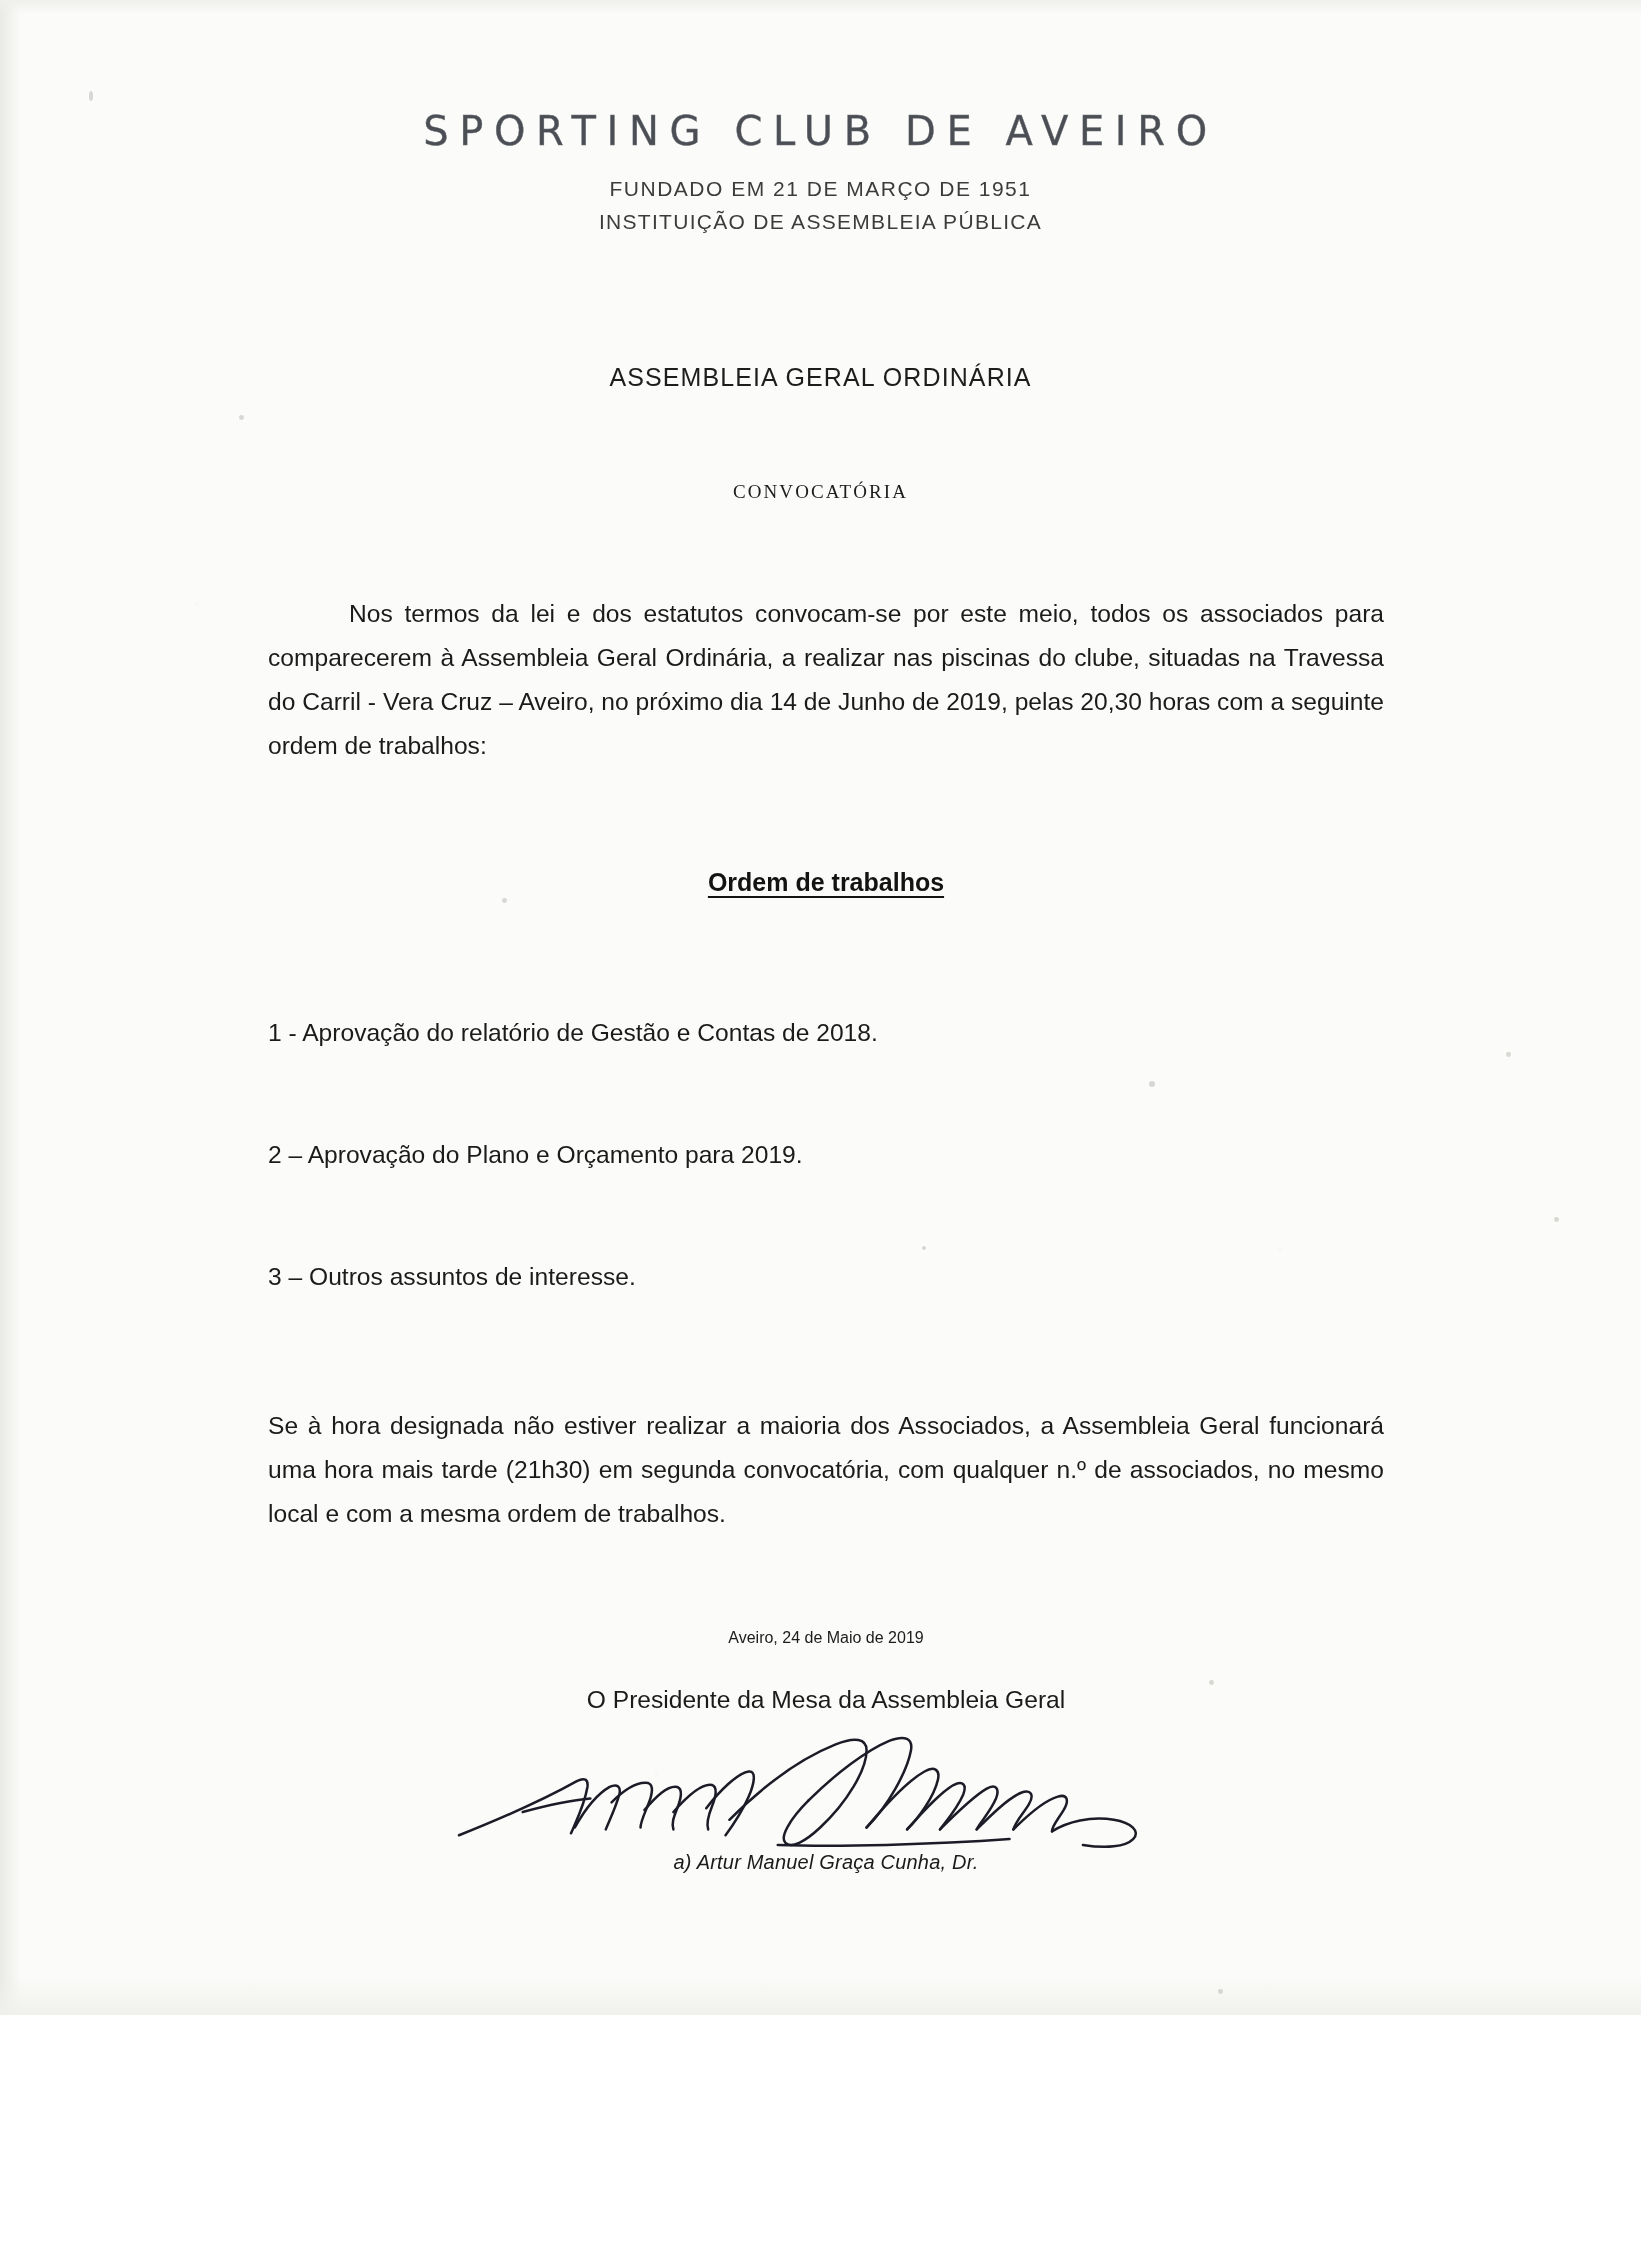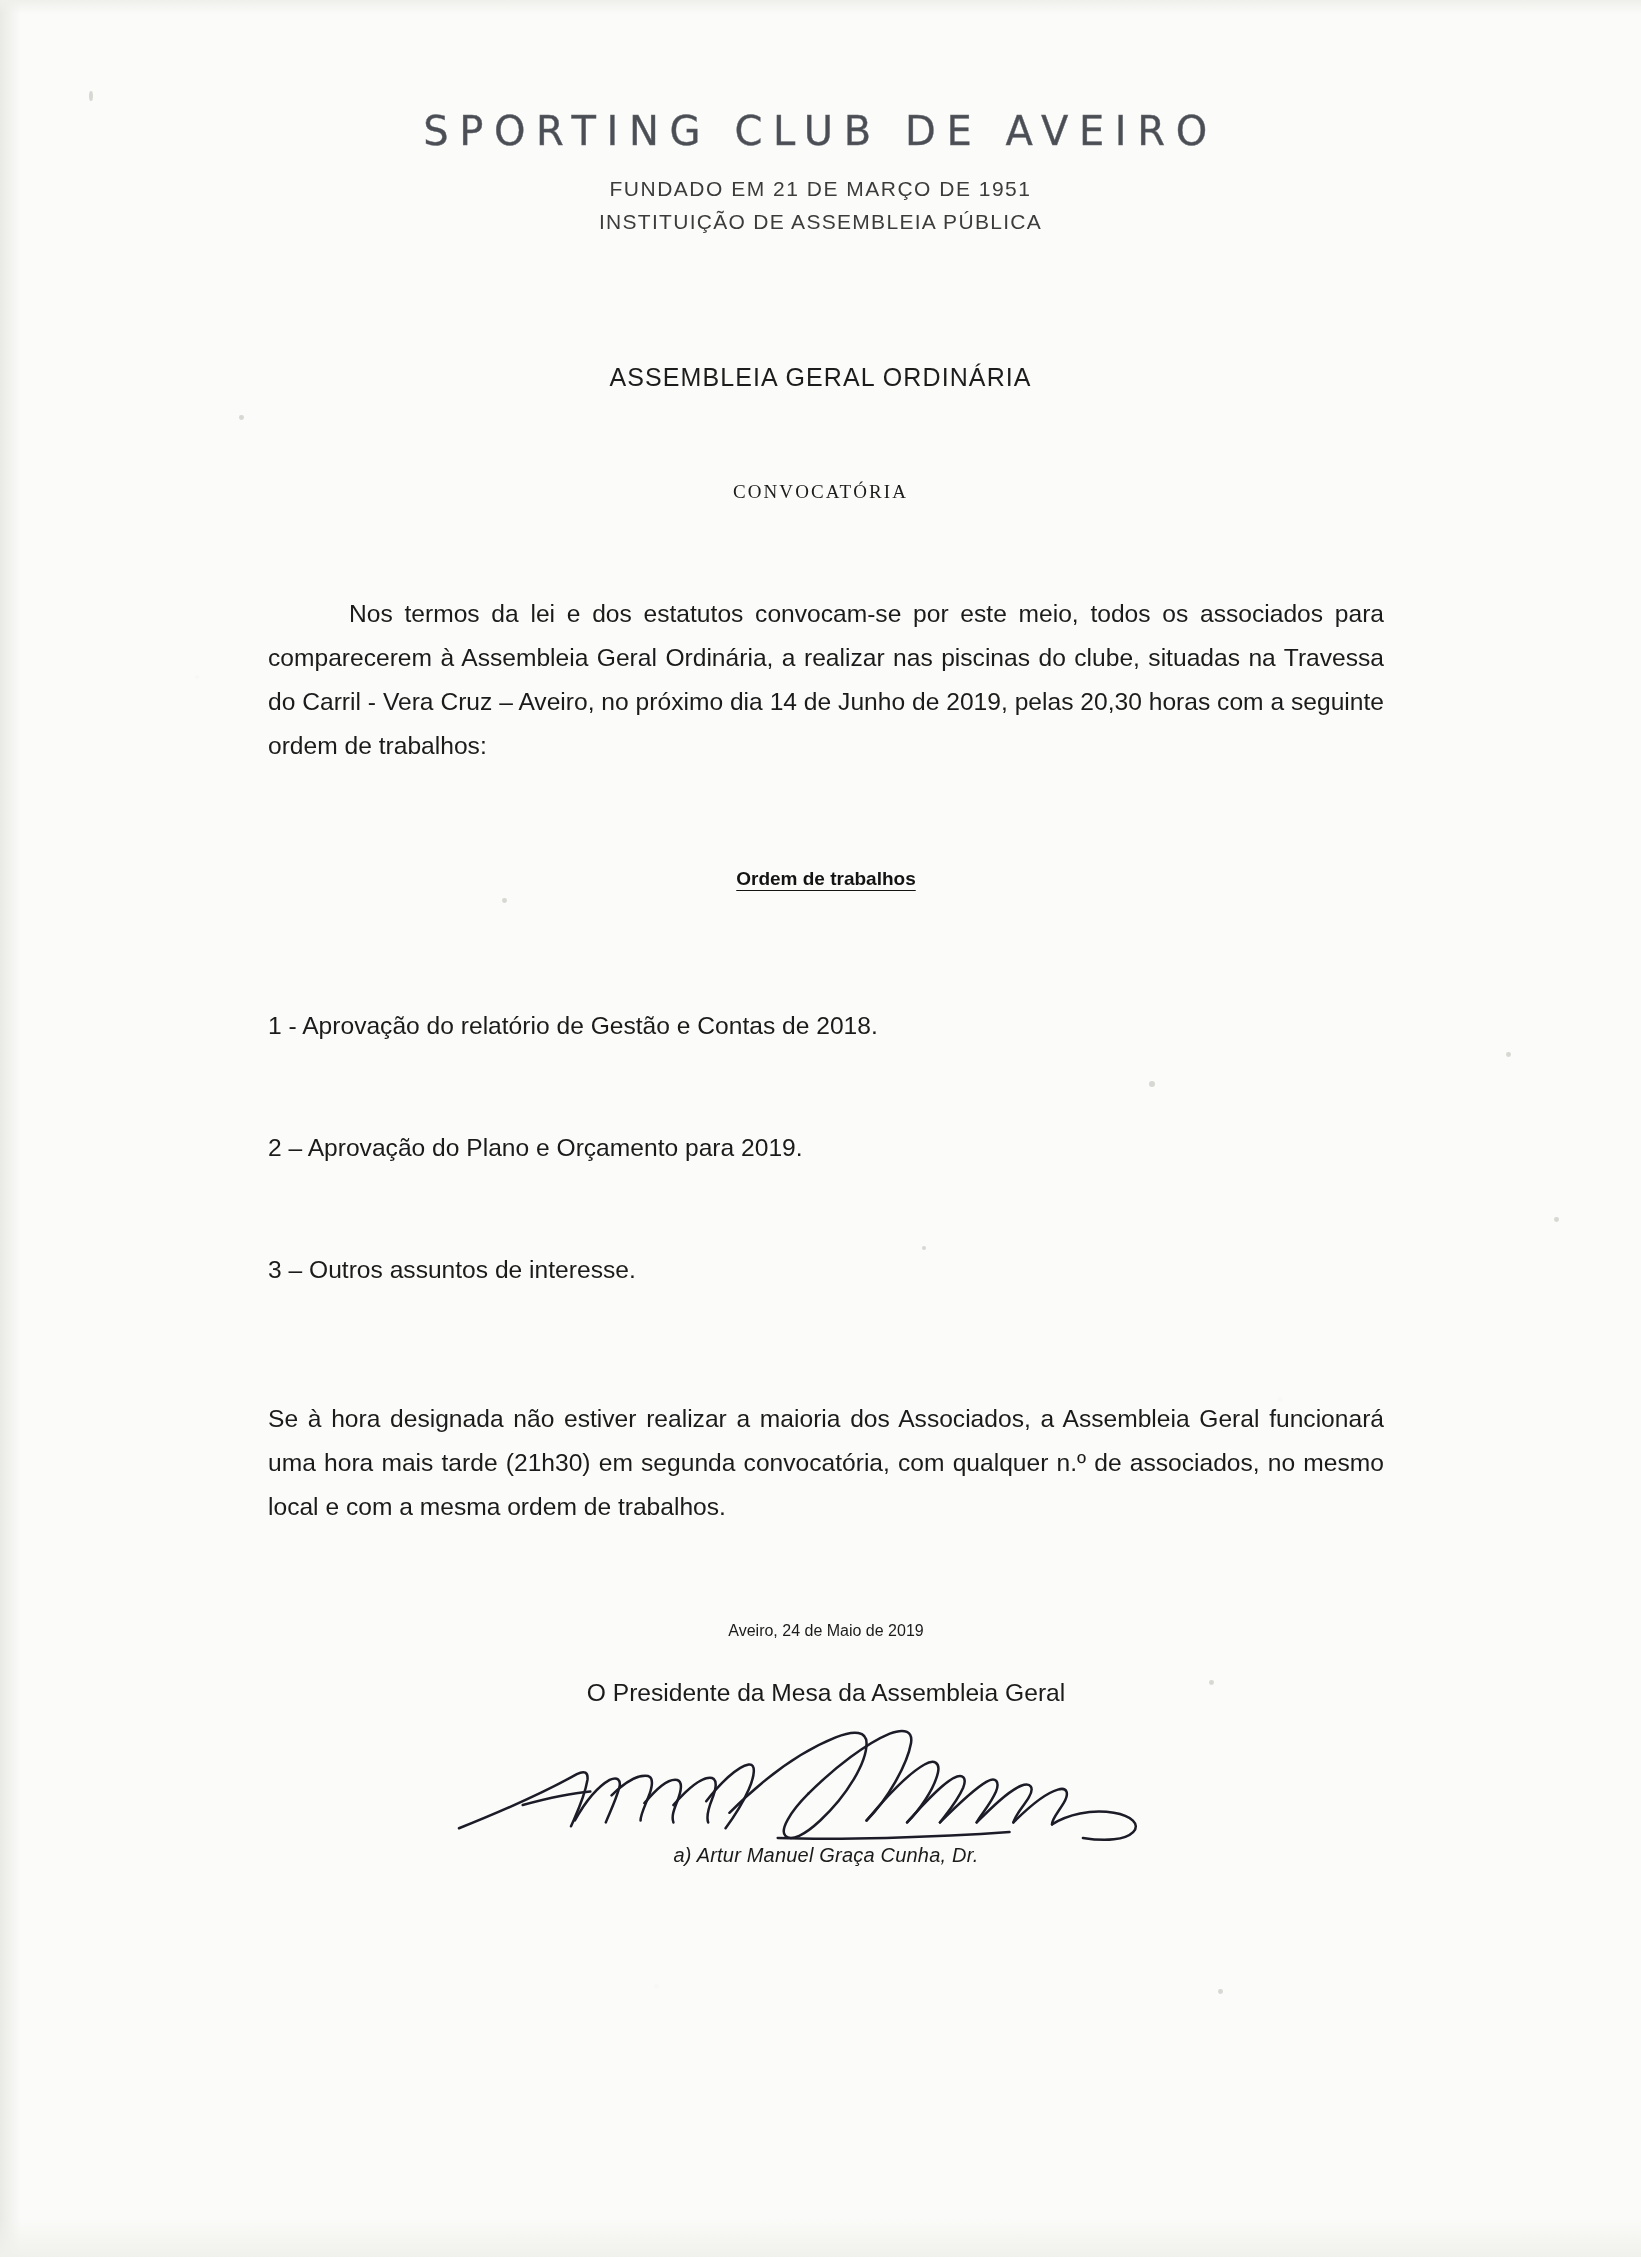--- a/index.html
+++ b/index.html
@@ -11,21 +11,21 @@
     width: 1641px;
     height: 2257px;
     font-family: "Liberation Sans", sans-serif;
     color: #1a1a1a;
     overflow: hidden;
   }
 
   .page {
     position: relative;
     width: 1641px;
-    height: 2257px;
+    height: 2015px;
     background: #fbfbf9;
     background-image:
       radial-gradient(circle at 12% 30%, rgba(0,0,0,0.012) 0 1.9px, rgba(0,0,0,0) 2.9px),
       radial-gradient(circle at 78% 62%, rgba(0,0,0,0.012) 0 1.9px, rgba(0,0,0,0) 2.9px),
       radial-gradient(circle at 40% 88%, rgba(0,0,0,0.010) 0 1.9px, rgba(0,0,0,0) 2.9px);
     box-sizing: border-box;
   }
 
   
   .edge-left {
@@ -111,21 +111,21 @@
     text-justify: inter-word;
     color: #1b1b1b;
   }
   .para-indent {
     text-indent: 81px;
   }
 
   .agenda-heading {
     text-align: center;
     margin-top: 100px;
-    font-size: 19px;
+    font-size: 25px;
     font-weight: bold;
     text-decoration: underline;
     text-underline-offset: 4.8px;
     color: #131313;
   }
 
   .agenda-item {
     margin-top: 83px;
     font-size: 24.6px;
     color: #1b1b1b;

